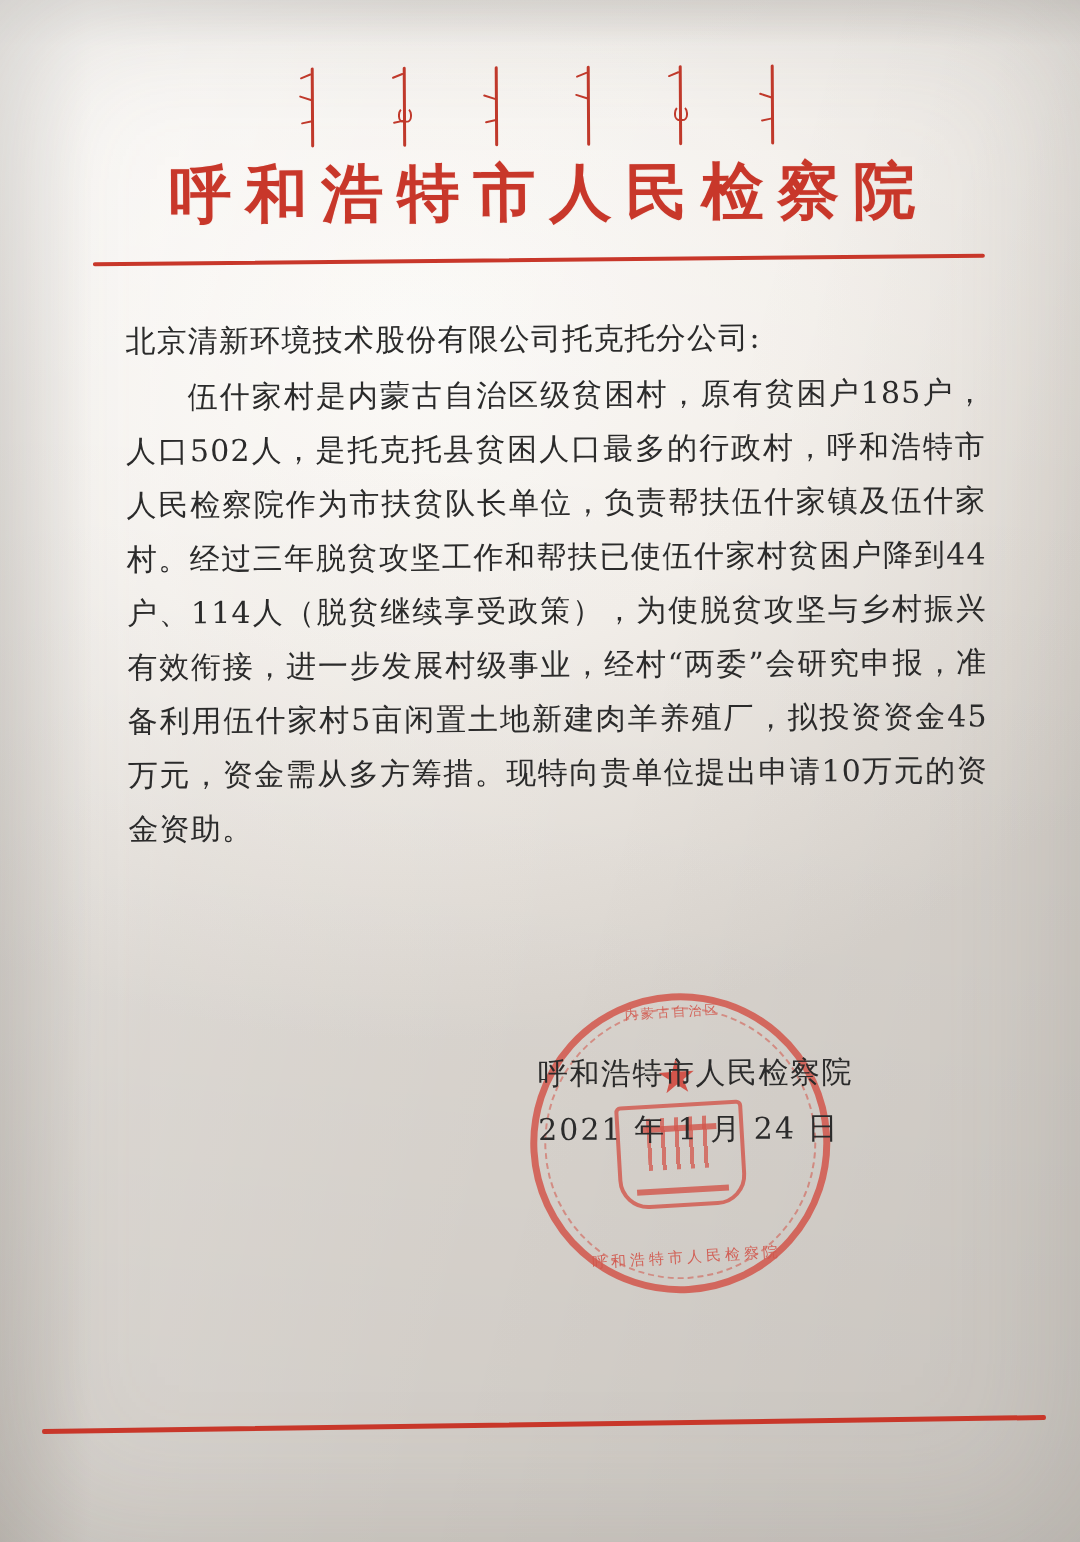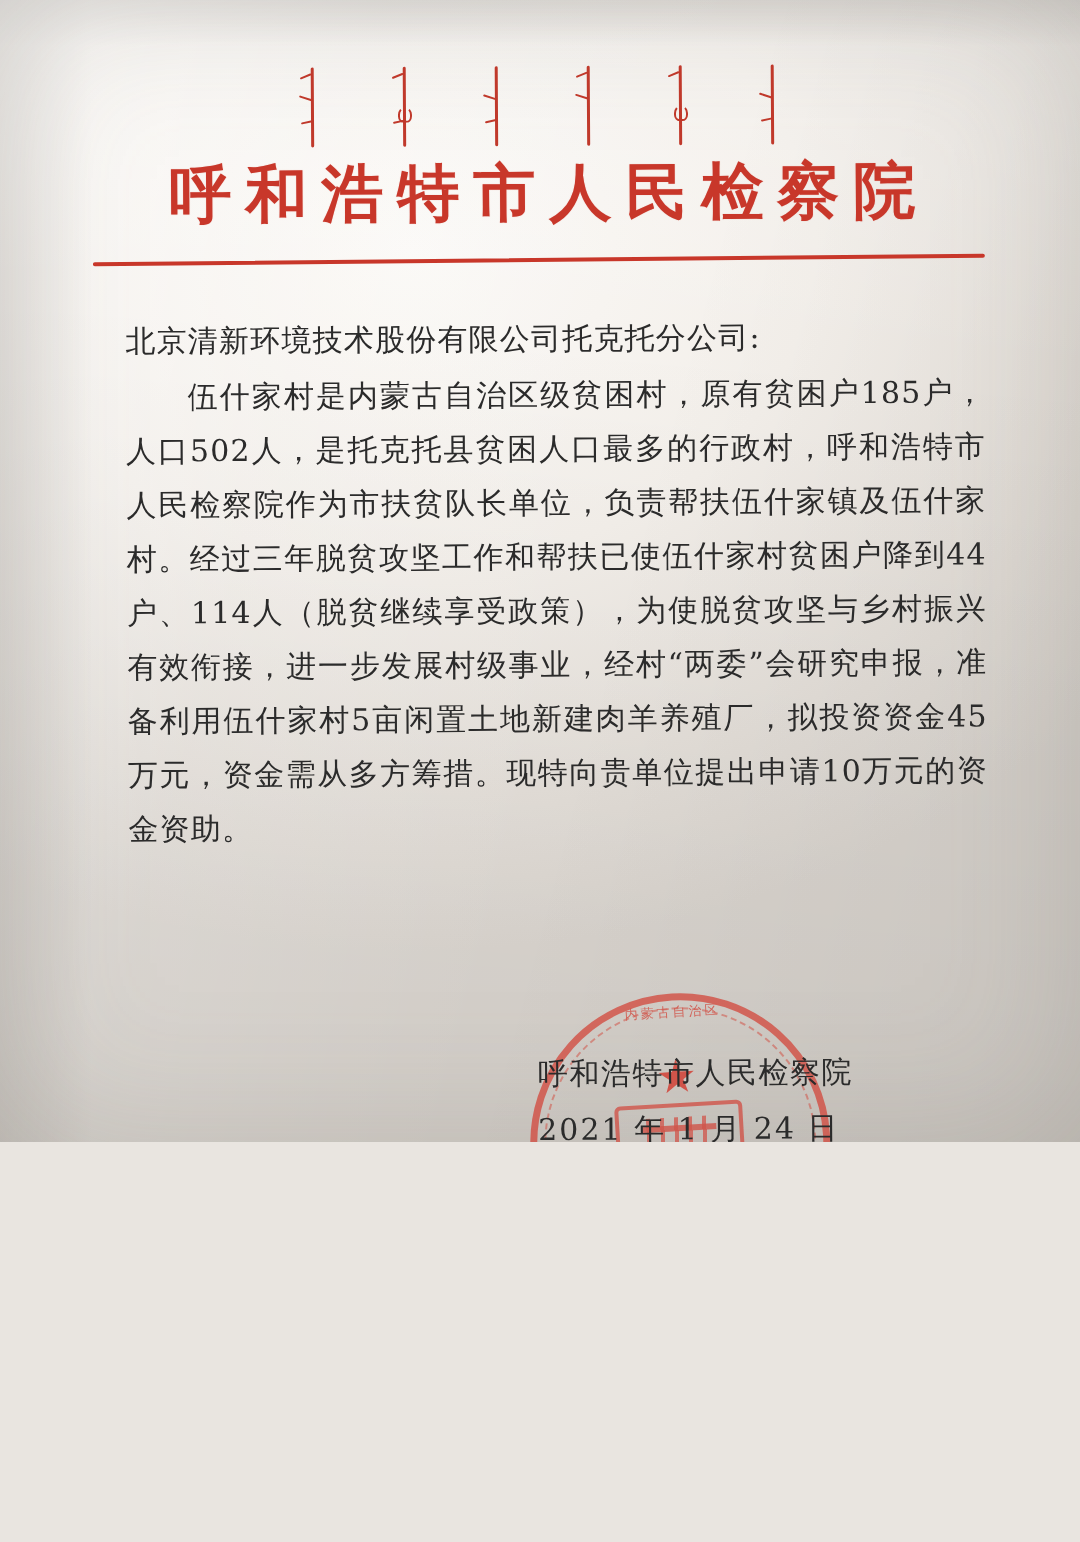--- a/index.html
+++ b/index.html
@@ -11,21 +11,21 @@
     height: 1542px;
     overflow: hidden;
     font-family: "Liberation Serif", serif;
     background: #e9e5e0;
   }
 
   
   .photo {
     position: relative;
     width: 1080px;
-    height: 1142px;
+    height: 1542px;
     background:
       radial-gradient(ellipse 900px 700px at 38% 22%, #fbf9f6 0%, #f3efea 45%, #e6e1db 78%, #ddd8d2 100%);
     overflow: hidden;
   }
   
   .photo:before {
     content: "";
     position: absolute;
     inset: 0;
     background:

